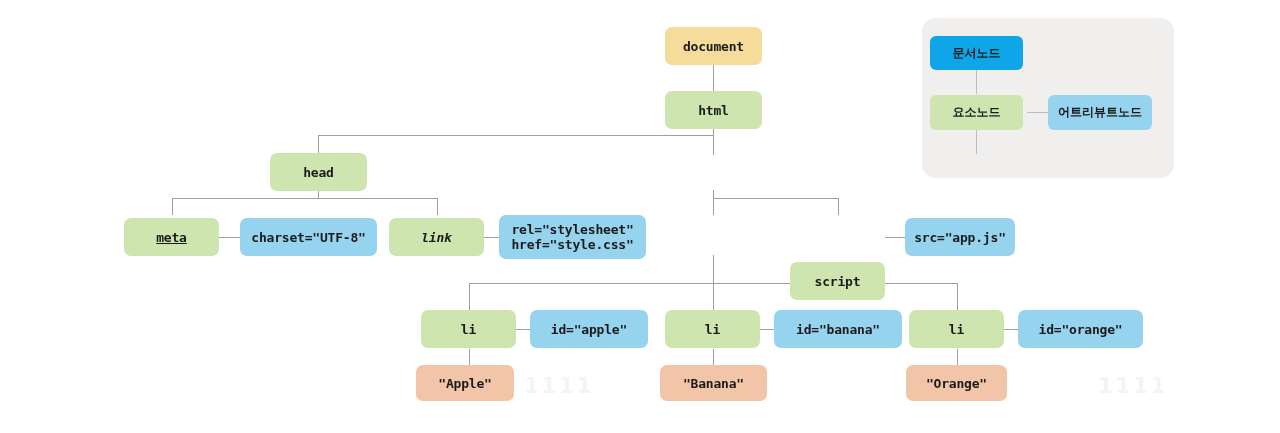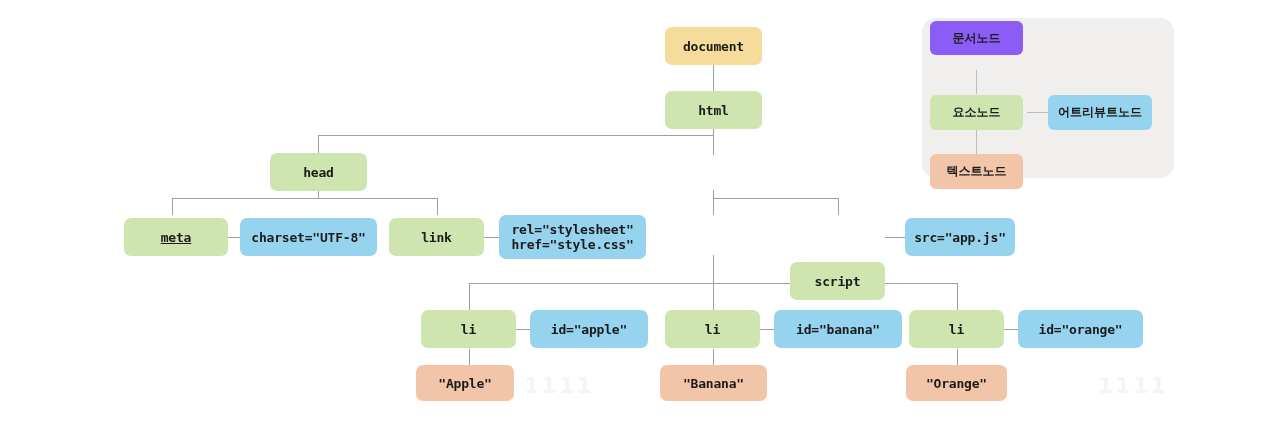--- a/index.html
+++ b/index.html
@@ -127,25 +127,25 @@
   <div class="ln v" style="left:713px; top:349px; height:17px;"></div>
   <div class="ln v" style="left:957px; top:349px; height:17px;"></div>
 
   <div class="node doc" style="left:665px; top:27px; width:97px; height:38px;">document</div>
 
   <div class="node elem" style="left:665px; top:91px; width:97px; height:38px;">html</div>
 
   <div class="node elem" style="left:270px; top:153px; width:97px; height:38px;">head</div>
 
 
-  <div class="node elem" style="left:124px; top:218px; width:104px; height:38px;text-decoration:underline;">meta</div>
+  <div class="node elem" style="left:124px; top:218px; width:95px; height:38px;text-decoration:underline;">meta</div>
 
   <div class="node attr" style="left:240px; top:218px; width:137px; height:38px;">charset="UTF-8"</div>
 
-  <div class="node elem" style="left:389px; top:218px; width:95px; height:38px;">link</div>
+  <div class="node elem" style="left:389px; top:218px; width:95px; height:38px;font-style:italic;">link</div>
 
   <div class="node attr" style="left:499px; top:215px; width:147px; height:44px; flex-direction:column; justify-content:center;">
     <span>rel="stylesheet"</span>
     <span>href="style.css"</span>
   </div>
 
 
   <div class="node elem" style="left:790px; top:218px; width:95px; height:38px;margin-top:44px;">script</div>
 
   <div class="node attr" style="left:905px; top:218px; width:110px; height:38px;">src="app.js"</div>
@@ -169,22 +169,21 @@
   <div class="node text" style="left:906px; top:365px; width:101px; height:36px;">"Orange"</div>
 
   <div class="watermark" style="left:524px; top:374px;">1111</div>
   <div class="watermark" style="left:1098px; top:374px;">1111</div>
 
   <div id="legend-panel">
     <div class="ln legend v" style="left:54px; top:52px; height:24px;"></div>
     <div class="ln legend v" style="left:54px; top:112px; height:24px;"></div>
     <div class="ln legend h" style="left:105px; top:94px; width:21px;"></div>
 
-    <div class="legend-node" style="left:8px; top:3px; width:93px; height:34px; background:#8b5cf6;">문서노드</div>
+    <div class="legend-node" style="left:8px; top:18px; width:93px; height:34px; background:#0ea5e9;">문서노드</div>
 
     <div class="legend-node" style="left:8px; top:77px; width:93px; height:35px; background:#cfe5b0;">요소노드</div>
 
     <div class="legend-node" style="left:126px; top:77px; width:104px; height:35px; background:#96d3ee;">어트리뷰트노드</div>
 
-    <div class="legend-node" style="left:8px; top:136px; width:93px; height:35px; background:#f2c4a8;">텍스트노드</div>
   </div>
 
 </div>
 
 </body></html>

